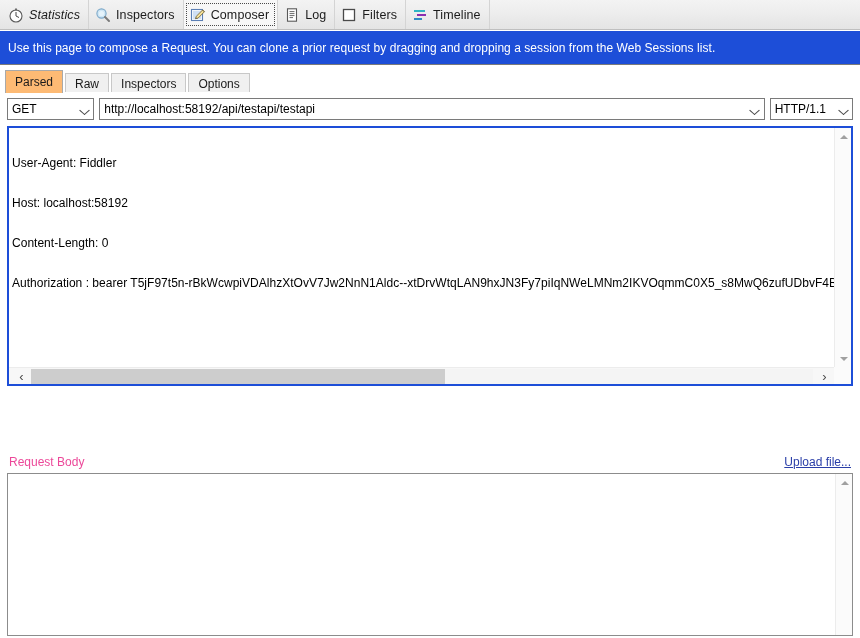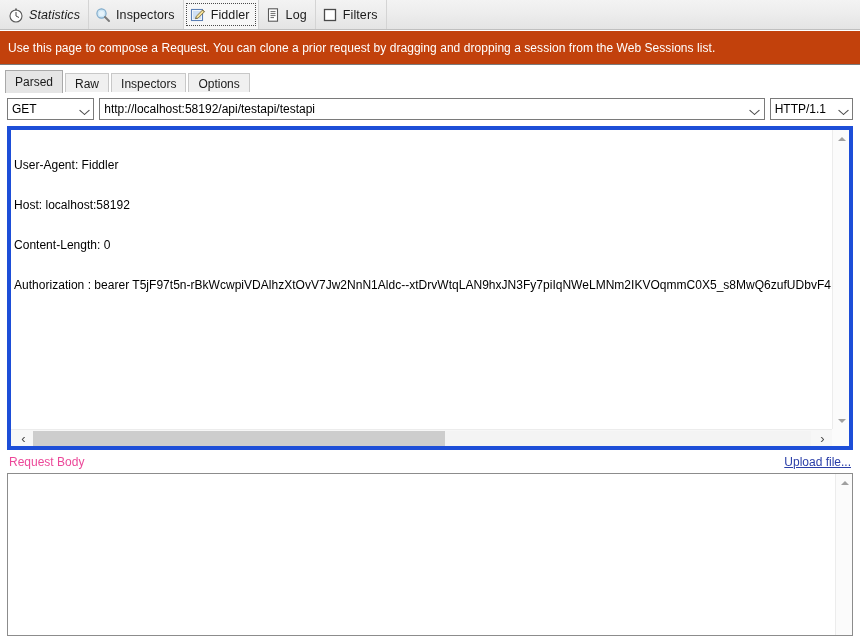--- a/index.html
+++ b/index.html
@@ -91,21 +91,21 @@
     background: #f0f0f0;
     border: 1px solid #c8c8c8;
     border-bottom: none;
     margin-right: 2px;
     cursor: default;
     white-space: nowrap;
     position: relative;
     top: 0px;
   }
   .stab.sel {
-    background: #e5e5e5;
+    background: #fdba74;
     border-color: #a9a9a9;
     height: 23px;
     line-height: 22px;
     top: 0px;
     z-index: 3;
     font-weight: normal;
   }
   .subtab-underline {
     position: absolute;
     left: 0; top: 92px;
@@ -157,22 +157,22 @@
   }
   #method-combo { width: 90px; margin-right: 5px; justify-content: center; }
   #url-combo { width: 688px; margin-right: 5px; }
   #url-combo .cval { color: #000; }
   #ver-combo { width: 86px; }
 
   
   .hdrpanel {
     position: absolute;
     left: 7px; top: 126px;
-    width: 846px; height: 324px;
-    border: 4px solid #1d4ed8;
+    width: 846px; height: 260px;
+    border: 2px solid #1d4ed8;
     background: #ffffff;
     overflow: hidden;
   }
   .hdrtext {
     position: absolute;
     left: 3px; top: 2px;
     width: 900px;
     font-size: 12px;
     line-height: 13.4px;
     white-space: pre;
@@ -325,21 +325,21 @@
       <span class="focusring"></span>
       <span class="ico">
         <svg width="16" height="16" viewBox="0 0 16 16">
           <rect x="1.5" y="2.5" width="11" height="11" fill="#ffffff" stroke="#5b7fb5" stroke-width="1.1"></rect>
           <rect x="2.8" y="3.8" width="8.4" height="8.4" fill="#cfe0f5"></rect>
           <path d="M5.5 11.6 L6.2 9.4 L12.6 3 L14.4 4.8 L8 11.2 Z" fill="#f5e29a" stroke="#7a6a3a" stroke-width=".9"></path>
           <path d="M12.6 3 L14.4 4.8" stroke="#6a5a2a" stroke-width=".9"></path>
           <path d="M5.5 11.6 L6.7 11.1" stroke="#5a5a5a" stroke-width=".8"></path>
         </svg>
       </span>
-      <span class="lbl">Fiddler</span>
+      <span class="lbl">Composer</span>
     </div>
 
     <div class="ttab">
       <span class="ico">
         <svg width="16" height="16" viewBox="0 0 16 16">
           <rect x="3.5" y="1.8" width="9" height="12.4" fill="#ffffff" stroke="#5a5a5a" stroke-width="1.1"></rect>
           <path d="M5.5 4.6 H10.5 M5.5 6.6 H10.5 M5.5 8.6 H10.5 M5.5 10.6 H9" stroke="#6a6a6a" stroke-width="1"></path>
         </svg>
       </span>
       <span class="lbl">Log</span>
@@ -347,23 +347,33 @@
 
     <div class="ttab">
       <span class="ico">
         <svg width="16" height="16" viewBox="0 0 16 16">
           <rect x="2.5" y="2.5" width="11" height="11" fill="#ffffff" stroke="#4a4a4a" stroke-width="1.3"></rect>
         </svg>
       </span>
       <span class="lbl">Filters</span>
     </div>
 
-  </div>
-
-  <div class="banner" style="background: #c2410c; color: rgb(255, 255, 255); text-align: right;">
+    <div class="ttab">
+      <span class="ico">
+        <svg width="16" height="16" viewBox="0 0 16 16">
+          <path d="M2 4 H13" stroke="#2fb5c4" stroke-width="2"></path>
+          <path d="M5 8 H14" stroke="#8a2fb0" stroke-width="2"></path>
+          <path d="M2 12 H10" stroke="#2f8ac4" stroke-width="2"></path>
+        </svg>
+      </span>
+      <span class="lbl">Timeline</span>
+    </div>
+  </div>
+
+  <div class="banner" style="background: #1d4ed8; color: rgb(255, 255, 255); text-align: right;">
     <span>Use this page to compose a Request. You can clone a prior request by dragging and dropping a session from the Web Sessions list.</span>
   </div>
 
   <div class="subtabs">
     <div class="stab sel">
       <span>Parsed</span>
     </div>
     <div class="stab">
       <span>Raw</span>
     </div>

